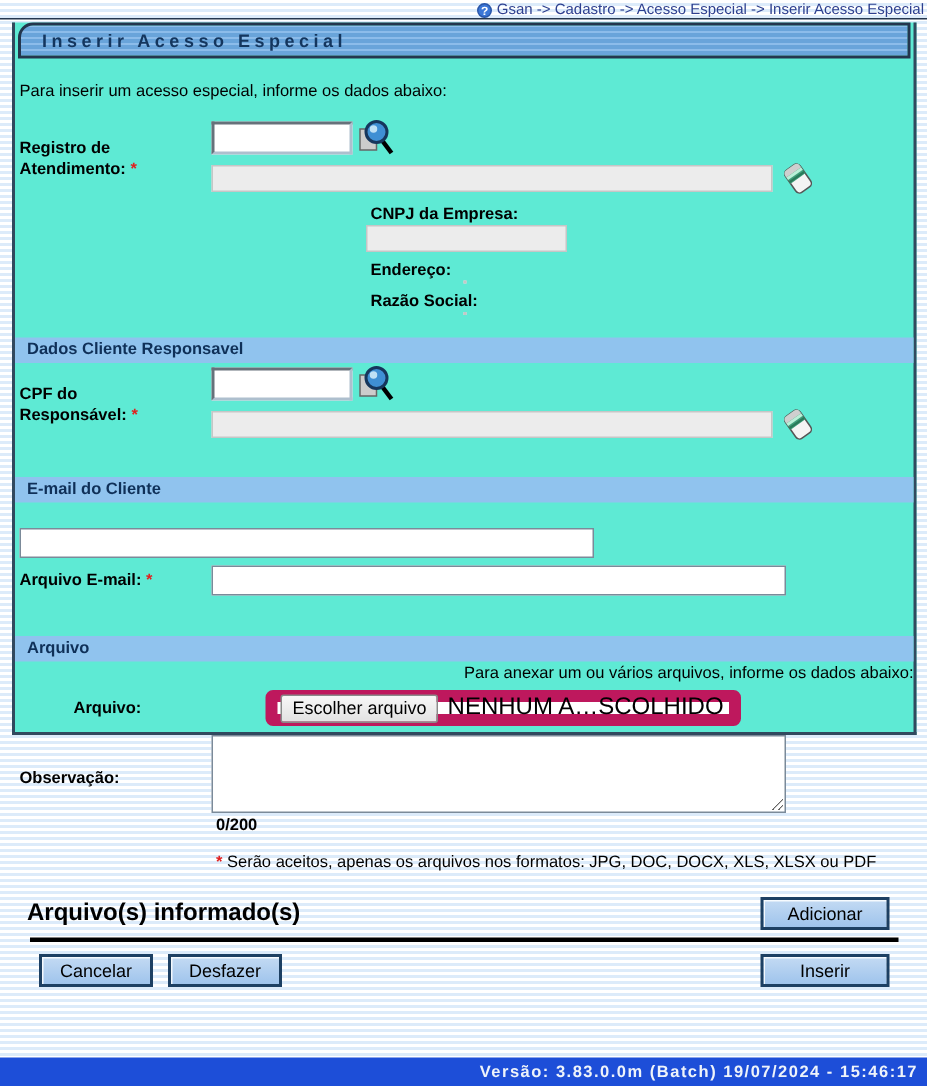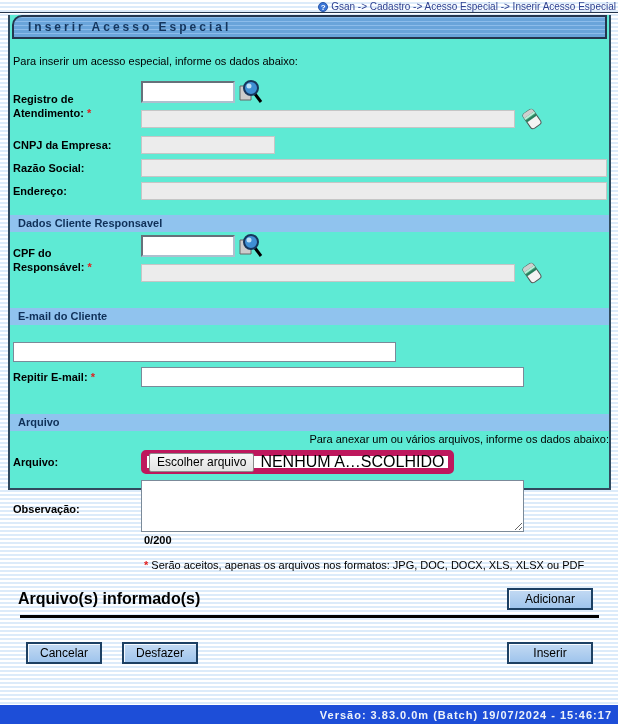--- a/index.html
+++ b/index.html
@@ -105,27 +105,27 @@
     font-weight: bold;
     font-size: 11px;
     color: #0f3058;
     padding: 2px 0 2px 8px;
     height: 17px;
   }
   .mt-emp { margin-top: 20px; }
   .mt-resp { margin-top: 15px; }
   .mt-mail { margin-top: 23px; }
   .mt-arq { margin-top: 27px; }
-  .data-row { margin-top: 5px; }
+  .data-row { margin-top: 5px; flex-direction: column; }
   .email-row { margin-top: 17px; }
   .email-row2 { margin-top: 5px; }
   
   .file-row { margin-top: 5px; align-items: flex-start; }
   .file-control {
-    border: 6px solid #be185d;
+    border: 8px solid #be185d;
     border-radius: 5px;
     background: #fff;
     display: inline-flex;
     align-items: center;
     height: 24px;
     padding: 0 4px 0 2px;
   }
   .file-btn {
     background: linear-gradient(180deg, #f7f7f7, #e2e2e2);
     border: 1px solid #8a8a8a;
@@ -151,24 +151,24 @@
   .informados-row {
     margin-top: 16px;
     display: flex;
     justify-content: space-between;
     align-items: center;
     padding: 0 16px 0 8px;
   }
   .informados-label { font-size: 16px; font-weight: bold; color: #000; }
   .divider { height: 3px; background: #000; margin: 5px 10px 0 10px; }
   .buttons-row {
-    margin-top: 24px;
-    display: flex;
-    align-items: center;
-    gap: 20px;
+    margin-top: 8px;
+    display: flex;
+    align-items: center;
+    gap: 10px;
     padding: 0 16px;
   }
   .btn {
     background: linear-gradient(180deg, #c3daf3, #9fc4ec);
     border: 2px solid #1d4063;
     box-shadow: inset 1px 1px 0 rgba(255,255,255,.85);
     font-family: "Liberation Sans", sans-serif;
     font-size: 12px;
     color: #000;
     height: 22px;
@@ -247,25 +247,25 @@
         </span>
       </div>
     </div>
   </div>
 
   <div class="row data-row">
     <div class="label">CNPJ da Empresa:</div>
     <div class="readonly cnpj"></div>
   </div>
   <div class="row data-row">
+    <div class="label">Endereço:</div>
+    <div class="readonly full"></div>
+  </div>
+  <div class="row data-row">
     <div class="label">Razão Social:</div>
-    <div class="readonly full"></div>
-  </div>
-  <div class="row data-row">
-    <div class="label">Endereço:</div>
     <div class="readonly full"></div>
   </div>
 
   <div class="section-header mt-resp">Dados Cliente Responsavel</div>
   <div class="lookup-block" style="margin-top:3px;">
     <div class="lookup-left">
       <div class="label">
         <span>CPF do</span><br>
         <span>Responsável:</span> <span class="req">*</span>
       </div>
@@ -298,29 +298,29 @@
       </div>
     </div>
   </div>
 
   <div class="section-header mt-mail">E-mail do Cliente</div>
   <div class="row email-row">
     <input type="text" class="txt email" value="" style="">
   </div>
   <div class="row email-row2">
     <div class="label">
-      <span>Repitir E-mail:</span> <span class="req">*</span>
+      <span>Arquivo E-mail:</span> <span class="req">*</span>
     </div>
     <input type="text" class="txt email" value="" style="">
   </div>
 
   <div class="section-header mt-arq">Arquivo</div>
   <div class="intro" style="margin-top:2px;text-align:right;">Para anexar um ou vários arquivos, informe os dados abaixo:</div>
   <div class="row file-row">
-    <div class="label" style="margin-top:5px;">Arquivo:</div>
+    <div class="label" style="margin-top:5px;margin-left:36px;">Arquivo:</div>
     <div class="file-control">
       <span class="file-btn">Escolher arquivo</span>
       <span class="file-status">NENHUM A…SCOLHIDO</span>
     </div>
   </div>
   <div class="row obs-row">
     <div class="label">Observação:</div>
     <textarea class="obs" style=""></textarea>
   </div>
   <div class="counter">0/200</div>

